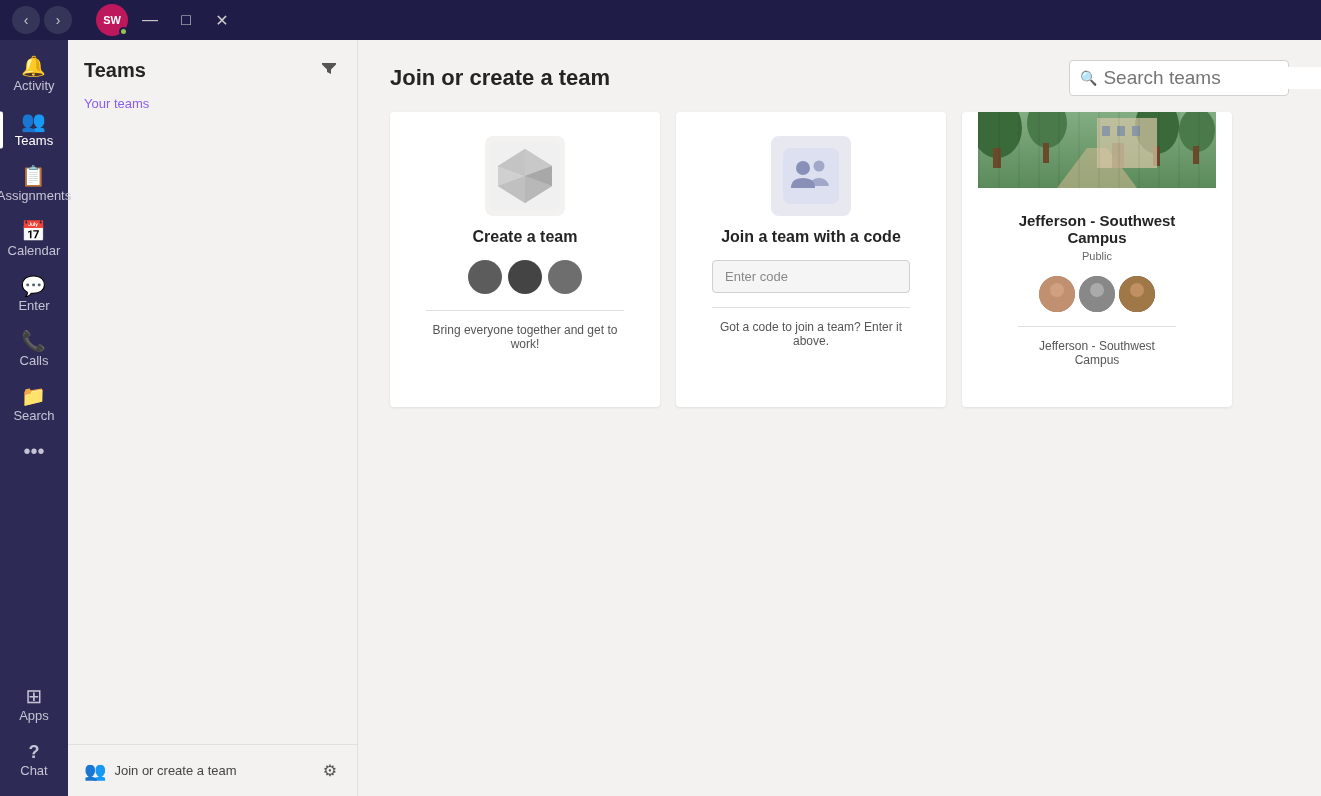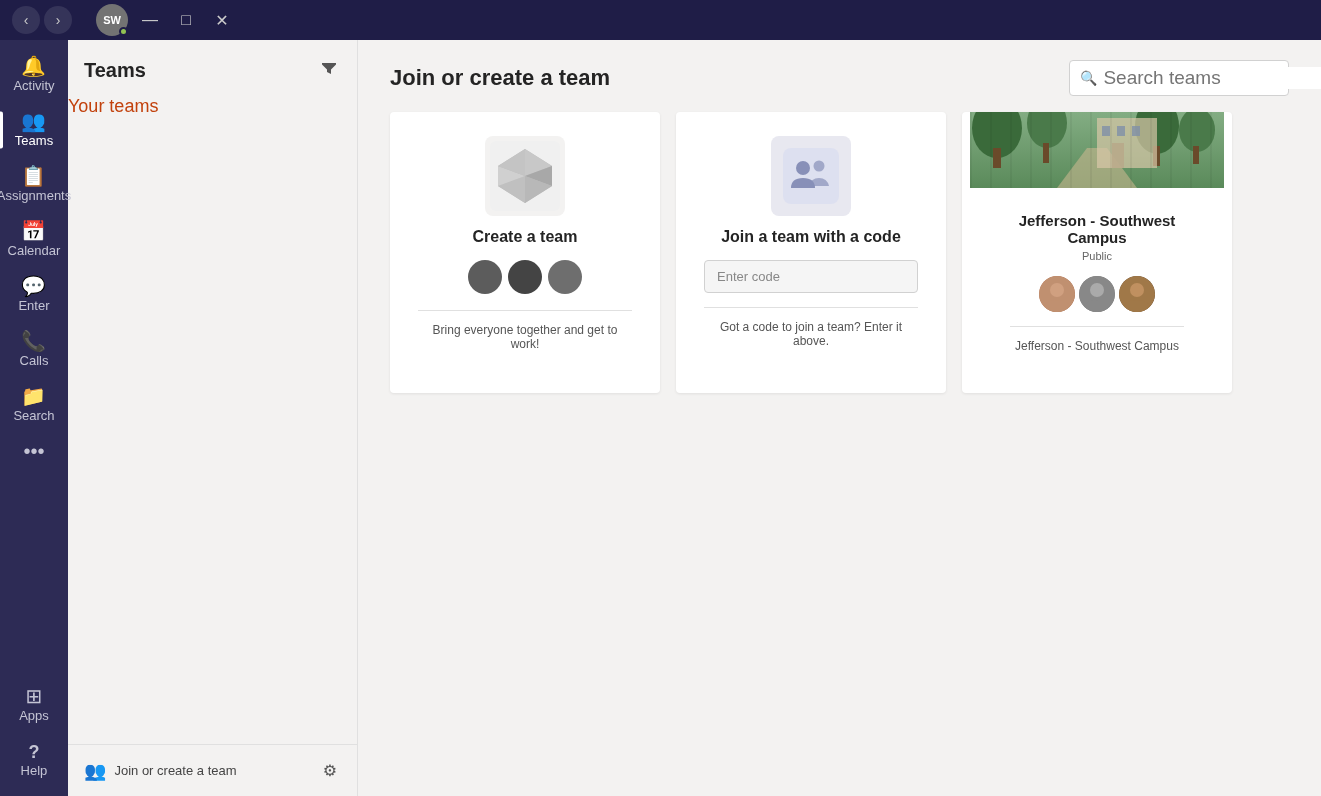--- a/index.html
+++ b/index.html
@@ -19,21 +19,21 @@
       flex: 1; margin: 0 60px;
     }
     .titlebar-search input {
       width: 100%; height: 28px; border-radius: 4px; border: none;
       background: rgba(255,255,255,0.15); color: white; padding: 0 12px;
       font-size: 13px; outline: none;
     }
     .titlebar-search input::placeholder { color: rgba(255,255,255,0.6); }
     .titlebar-controls { display: flex; align-items: center; gap: 8px; padding: 0 12px; }
     .avatar-circle {
-      width: 32px; height: 32px; border-radius: 50%; background: #737373;
+      width: 32px; height: 32px; border-radius: 50%; background: #be185d;
       color: white; font-size: 11px; font-weight: 600; display: flex; align-items: center; justify-content: center;
       position: relative; cursor: pointer;
     }
     .avatar-status {
       width: 9px; height: 9px; border-radius: 50%; background: #92c353;
       position: absolute; bottom: 0; right: 0; border: 2px solid #1f1d47;
     }
     .win-btn { background: none; border: none; color: #ccc; font-size: 16px; cursor: pointer; width: 28px; height: 28px; display: flex; align-items: center; justify-content: center; }
 
     
@@ -62,21 +62,21 @@
     
     .panel {
       width: 290px; background: #f3f2f1; border-right: 1px solid #e0e0e0;
       display: flex; flex-direction: column; flex-shrink: 0;
     }
     .panel-header {
       padding: 16px 16px 8px; display: flex; align-items: center; justify-content: space-between;
     }
     .panel-title { font-size: 20px; font-weight: 700; color: #242424; }
     .panel-filter { background: none; border: none; cursor: pointer; font-size: 16px; color: #555; padding: 4px; border-radius: 4px; }
-    .panel-section-title { padding: 4px 0 8px; font-size: 18px; color: #c2410c; font-weight: 500; }
+    .panel-section-title { padding: 4px 16px 8px; font-size: 13px; color: #8b5cf6; font-weight: 500; }
     .panel-footer {
       margin-top: auto; padding: 12px 16px; border-top: 1px solid #e0e0e0;
       display: flex; align-items: center; justify-content: space-between;
     }
     .panel-footer-left { display: flex; align-items: center; gap: 8px; cursor: pointer; color: #444; font-size: 13px; }
     .gear-btn { background: none; border: none; cursor: pointer; color: #555; font-size: 16px; padding: 4px; border-radius: 4px; }
 
     
     .main { flex: 1; background: #f3f2f1; display: flex; flex-direction: column; overflow-y: auto; }
     .main-header {
@@ -87,21 +87,21 @@
       display: flex; align-items: center; background: white; border: 1px solid #d1d1d1;
       border-radius: 4px; padding: 0 10px; height: 36px; gap: 6px; width: 220px;
     }
     .search-teams input { border: none; outline: none; font-size: 19px; flex: 1; color: #be185d; }
     .search-teams-icon { color: #666; font-size: 14px; }
 
     
     .cards-area { padding: 0 32px 32px; display: flex; gap: 16px; flex-wrap: wrap; }
     .card {
       background: white; border-radius: 4px; width: 270px; min-height: 260px;
-      display: flex; flex-direction: column; align-items: center; padding: 24px 28px 20px;
+      display: flex; flex-direction: column; align-items: center; padding: 24px 36px 20px;
       box-shadow: 0 1px 3px rgba(0,0,0,0.08); cursor: pointer;
     }
 
     
     .create-icon-wrapper {
       width: 80px; height: 80px; background: #f3f2f1; border-radius: 8px;
       display: flex; align-items: center; justify-content: center; margin-bottom: 12px;
       position: relative; overflow: hidden;
     }
 
@@ -213,21 +213,21 @@
       <span class="sidebar-icon">•••</span>
     </div>
     <div class="sidebar-spacer"></div>
     <div class="sidebar-bottom">
       <div class="sidebar-item">
         <span class="sidebar-icon">⊞</span>
         <span class="sidebar-label">Apps</span>
       </div>
       <div class="sidebar-item">
         <span class="sidebar-icon" style="font-size:18px;font-weight:700;color:#c4c4d4;">?</span>
-        <span class="sidebar-label">Help</span>
+        <span class="sidebar-label">Chat</span>
       </div>
     </div>
   </div>
 
   <div class="panel">
     <div class="panel-header">
       <span class="panel-title">Teams</span>
       <button class="panel-filter">
         <svg width="16" height="16" viewBox="0 0 16 16" fill="currentColor">
           <path d="M1 3h14v1.5l-5 5V14l-4-2V9.5L1 4.5V3z"></path>

